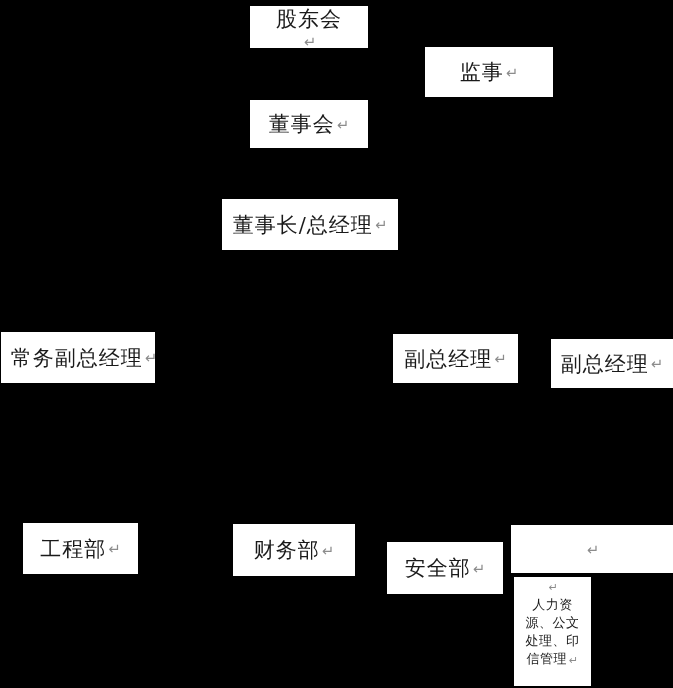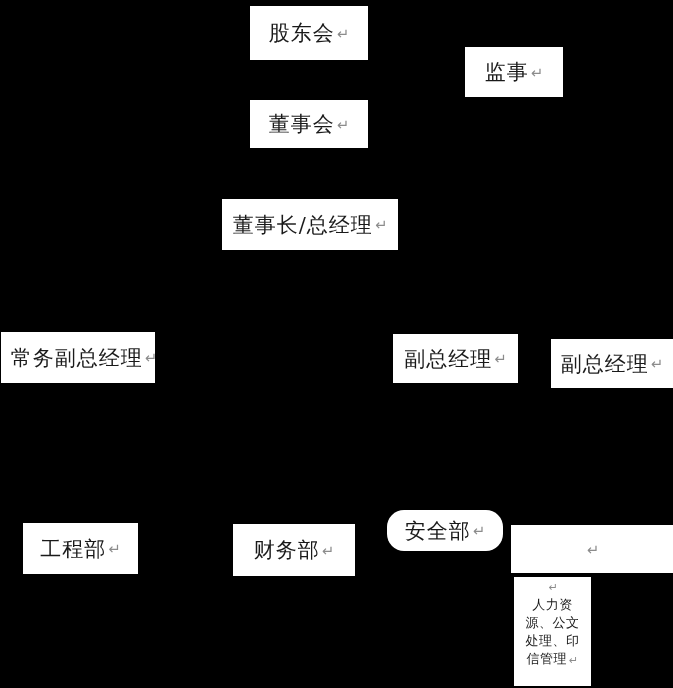--- a/index.html
+++ b/index.html
@@ -60,30 +60,30 @@
   .node--small-right {
     text-align: left;
     padding: 2px 6px 0 9px;
   }
   .mark-line {
     text-align: center;
     line-height: 16px;
   }
 
   
-  .n0  { left: 250px; top: 6px;   width: 118px; height: 54px; }
-  .n1  { left: 425px; top: 47px;  width: 98px; height: 50px; margin-left: 40px; }
+  .n0  { left: 250px; top: 6px;   width: 118px; height: 42px; flex-direction: column; }
+  .n1  { left: 425px; top: 47px;  width: 128px; height: 50px; }
   .n2  { left: 250px; top: 100px; width: 118px; height: 48px; text-align: center; }
   .n3  { left: 222px; top: 199px; width: 176px; height: 51px; }
   .n4  { left: 1px;   top: 332px; width: 154px; height: 51px; padding-left: 12px; }
   .n5  { left: 393px; top: 334px; width: 125px; height: 49px; }
   .n6  { left: 551px; top: 339px; width: 122px; height: 49px; }
   .n7  { left: 23px;  top: 523px; width: 115px; height: 51px; text-align: center; }
   .n8  { left: 233px; top: 524px; width: 122px; height: 52px; }
-  .n9  { left: 387px; top: 510px; width: 116px; height: 41px; border-radius: 17px; }
+  .n9  { left: 387px; top: 542px; width: 116px; height: 52px; }
   .n10 { left: 511px; top: 525px; width: 162px; height: 48px; }
   .n11 { left: 514px; top: 577px; width: 77px;  height: 109px; }
   .n12 { left: 593px; top: 574px; width: 78px;  height: 114px; }
 </style>
 </head>
 <body>
 
 <div class="canvas">
 
   <div class="node n0">

